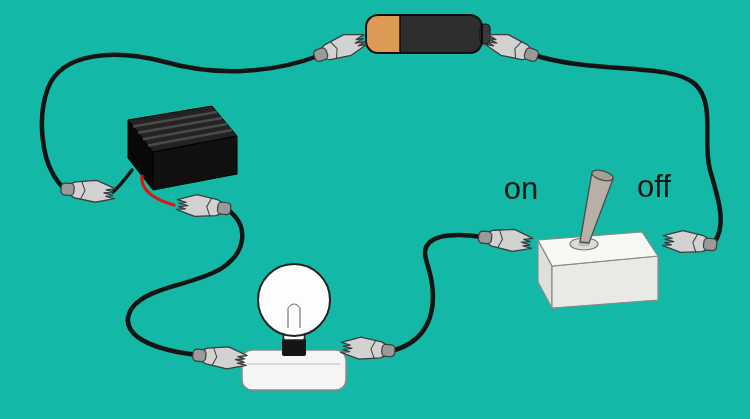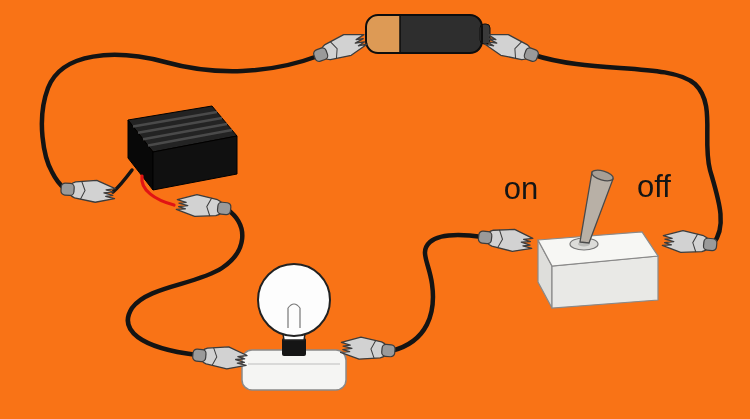--- a/index.html
+++ b/index.html
@@ -1,19 +1,19 @@
 <!DOCTYPE html>
 <html><head>
 <meta charset="utf-8">
 <style>
   html,body{margin:0;padding:0;background:#ffffff;}
   .stage{
     position:relative;
     width:750px;height:419px;
-    background:#f97316;
+    background:#14b8a6;
     overflow:hidden;
     font-family:"Liberation Sans", sans-serif;
   }
   svg{display:block}
   text.switch-label{
     font-family:"Liberation Sans", sans-serif;
     font-size:31px;
     font-weight:500;
   }
 </style>

